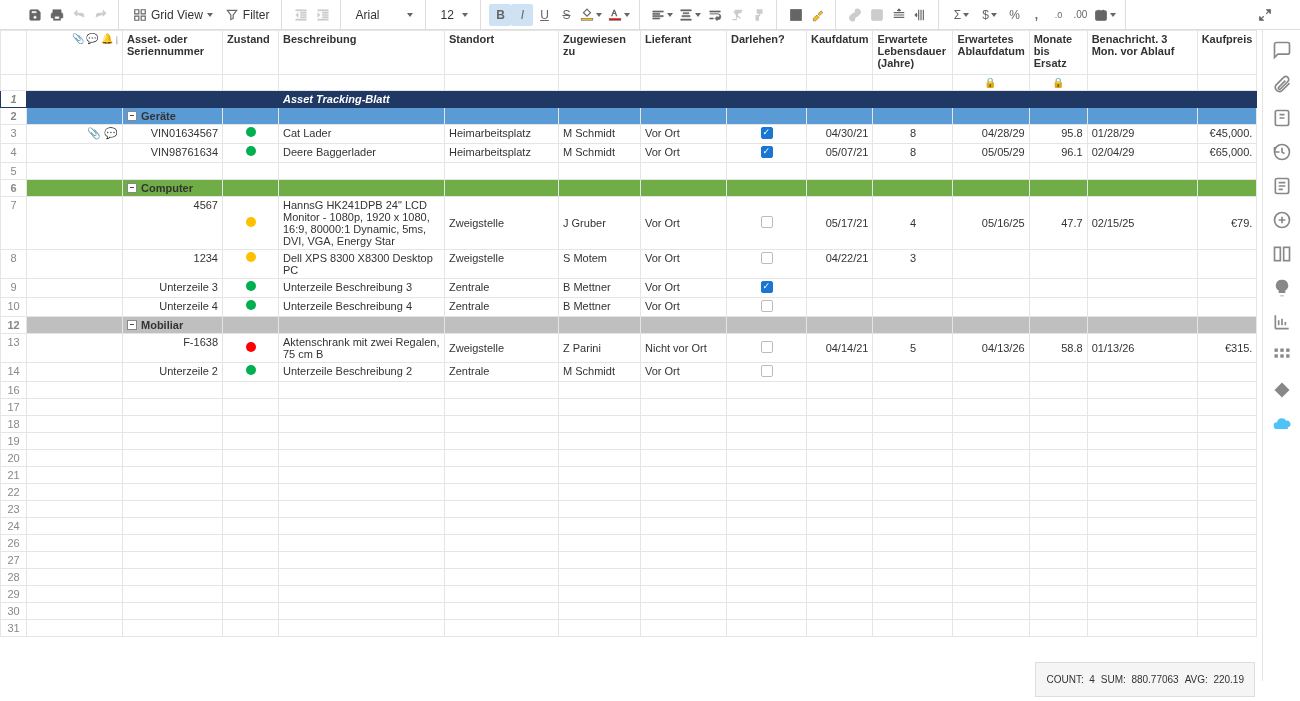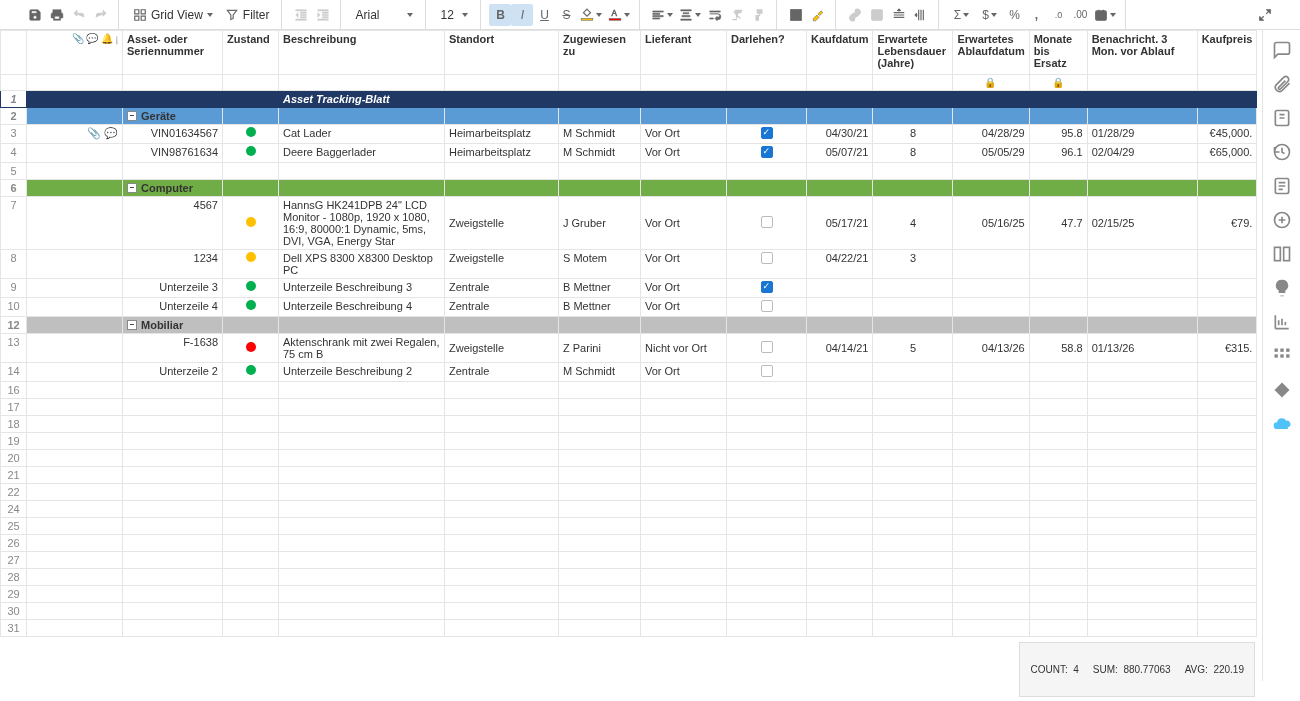--- a/index.html
+++ b/index.html
@@ -31,21 +31,21 @@
 .collapse-btn{width:10px;height:10px;background:#fff;border:1px solid #888;display:flex;align-items:center;justify-content:center;font-size:8px;line-height:1;}
 .status-dot{display:inline-block;width:10px;height:10px;border-radius:50%;}
 .green{background:#00b050;}
 .yellow{background:#ffc000;}
 .red{background:#ff0000;}
 .chk{display:inline-block;width:12px;height:12px;border:1px solid #bbb;border-radius:2px;}
 .chk.checked{background:#1976d2;border-color:#1976d2;position:relative;}
 .chk.checked::after{content:"✓";color:#fff;font-size:9px;position:absolute;top:-1px;left:1px;}
 .lock-icon{color:#999;font-size:10px;text-align:center;display:block;}
 .header-icons{display:flex;justify-content:flex-end;gap:2px;color:#bbb;font-size:10px;}
-.statusbar{position:fixed;bottom:4px;right:45px;background:#f5f5f5;border:1px solid #ddd;padding:21px 10px;font-size:10px;display:flex;gap:14px;}
+.statusbar{position:fixed;bottom:4px;right:45px;background:#f5f5f5;border:1px solid #ddd;padding:11px 10px;font-size:10px;display:flex;gap:6px;}
 td.num{text-align:right;}
 td.center{text-align:center;}
 .attach-icon{color:#5b9bd5;}
 </style>
 </head>
 <body>
 
 <div class="toolbar">
   <div class="group">
     <div class="tbtn">
@@ -645,38 +645,38 @@
             <td></td>
             <td></td>
             <td></td>
             <td></td>
             <td></td>
             <td></td>
             <td></td>
             <td></td>
           </tr>
           <tr>
+            <td class="rownum">23</td>
+            <td class="iconcol"></td>
+            <td></td>
+            <td></td>
+            <td></td>
+            <td></td>
+            <td></td>
+            <td></td>
+            <td></td>
+            <td></td>
+            <td></td>
+            <td></td>
+            <td></td>
+            <td></td>
+            <td></td>
+          </tr>
+          <tr>
             <td class="rownum">24</td>
-            <td class="iconcol"></td>
-            <td></td>
-            <td></td>
-            <td></td>
-            <td></td>
-            <td></td>
-            <td></td>
-            <td></td>
-            <td></td>
-            <td></td>
-            <td></td>
-            <td></td>
-            <td></td>
-            <td></td>
-          </tr>
-          <tr>
-            <td class="rownum">25</td>
             <td class="iconcol"></td>
             <td></td>
             <td></td>
             <td></td>
             <td></td>
             <td></td>
             <td></td>
             <td></td>
             <td></td>
             <td></td>

